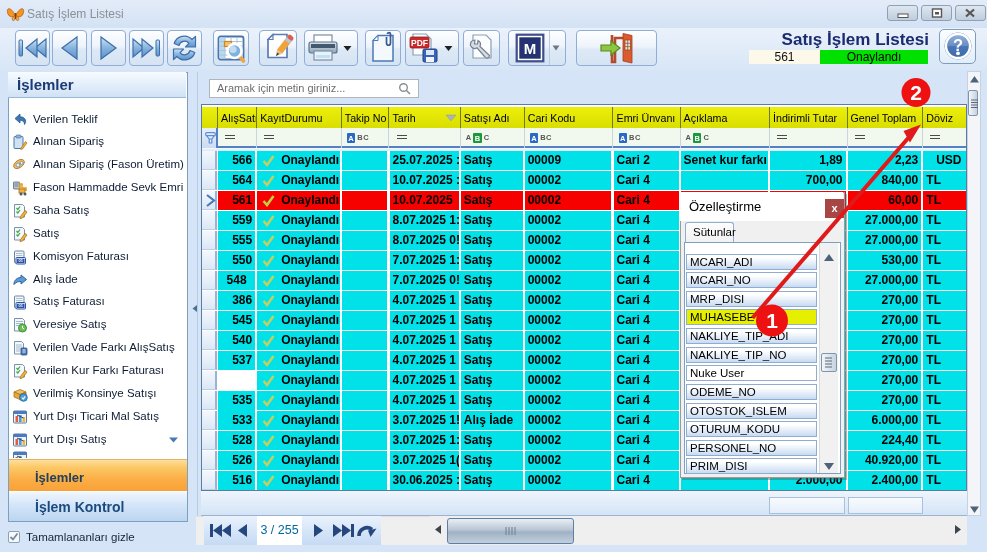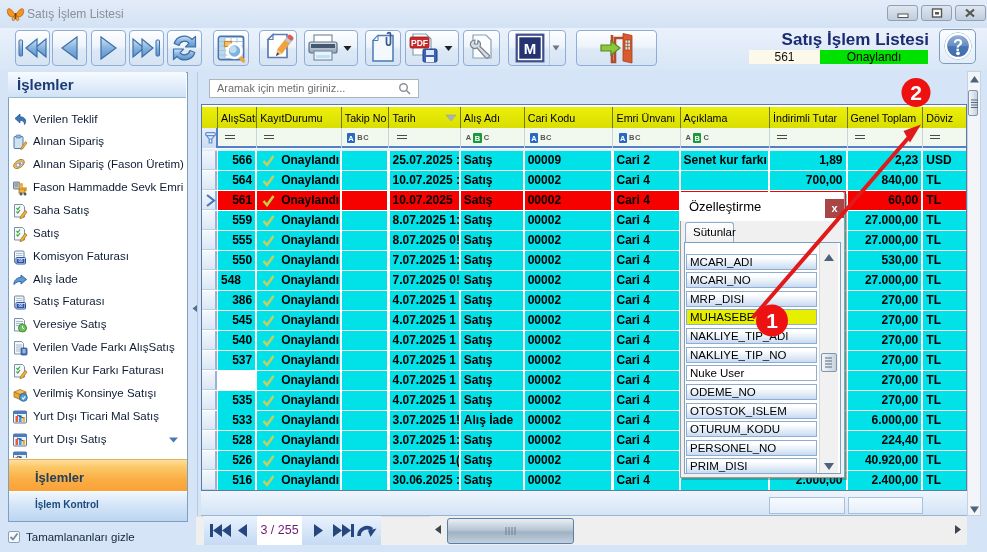--- a/index.html
+++ b/index.html
@@ -16,21 +16,21 @@
 #pagetitle{top:30px;right:58px;font-size:17px;font-weight:bold;color:#1a2b70;}
 #num561{left:749px;top:50px;width:71px;height:14px;background:#fdf9ea;font-size:12px;color:#111;text-align:center;line-height:14px;}
 #onay{left:820px;top:50px;width:108px;height:14px;background:#00e100;font-size:12px;color:#000;text-align:center;line-height:14px;}
 #helpbtn{left:939px;top:29px;width:37px;height:35px;background:linear-gradient(#fbfdff,#e2edf9);border:1.5px solid #7d9cbe;border-radius:5px;}
 
 #sidebar{left:8px;top:72px;width:180px;height:450px;background:#fff;border:1px solid #7ba0c0;}
 #sb-head{left:0;top:0;width:178px;height:26px;background:linear-gradient(#f7fbff,#d0e2f6);border-bottom:1px solid #9cb8d6;color:#1c3a74;font-weight:bold;font-size:15px;padding:4px 0 0 9px;}
 .sbitem{left:33px;height:16px;font-size:11.5px;color:#0d1c33;white-space:nowrap;}
 .sbicon{left:12px;width:16px;height:16px;}
 #orangebar{left:0;top:384px;width:178px;height:36px;background:linear-gradient(#fddfa0 0%,#fcc968 20%,#fbae45 55%,#f99d33 100%);border-top:1px solid #e8b05c;color:#21405e;font-weight:bold;font-size:13px;padding:10px 0 0 26px;}
-#kontrolbar{height:30.5px;background:linear-gradient(#f0f7fe 0%,#d4e5f8 45%,#bcd5f0 100%);border-top:1px solid #fff;color:#1b4a7e;font-weight:bold;font-size:10px;padding:7px 0 0 26px;}
+#kontrolbar{height:30.5px;background:linear-gradient(#f0f7fe 0%,#d4e5f8 45%,#bcd5f0 100%);border-top:1px solid #fff;color:#1b4a7e;font-weight:bold;font-size:14px;padding:7px 0 0 26px;}
 
 #search{left:209px;top:79px;width:210px;height:19px;background:#fff;border:1px solid #b0b5bc;font-size:11px;color:#6d6d6d;padding:2px 0 0 7px;}
 #grid{left:201px;top:104px;width:766px;height:387px;border:1px solid #5a7ca0;background:#fff;}
 #ghead{left:0;top:2px;width:764px;height:21px;background:linear-gradient(#ecef0a,#dade00);}
 .hcell{top:2px;height:21px;border-right:1px solid #6e7a1e;font-size:10.7px;color:#000;padding:5px 0 0 3px;white-space:nowrap;overflow:hidden;}
 #gfilter{left:0;top:23px;width:764px;height:20px;background:#f1f8ee;border-bottom:2px solid #5580c4;}
 .fcell{top:23px;height:20px;border-right:1px solid #c9d4df;}
 .drow{left:0;width:764px;height:19px;}
 .dcell{height:19px;font-weight:bold;font-size:12px;color:#000;padding:2px 3px 0 3px;white-space:nowrap;overflow:hidden;}
 
@@ -362,21 +362,21 @@
     <circle cx="5.5" cy="5.5" r="3.8" fill="none" stroke="#8a8f96" stroke-width="1.4"></circle>
     <path d="M8.5 8.5 L12 12" stroke="#8a8f96" stroke-width="1.6"></path>
   </svg>
 <div class="abs" id="grid"></div>
 <div class="abs" id="grid-content" style="left: 202px; top: 105px; width: 764px; height: 385px; overflow: hidden;">
     <div class="abs" id="ghead"></div>
     <div class="abs hcell" style="left:16px;width:39.2px">AlışSatış</div>
     <div class="abs hcell" style="left:55.2px;width:84.6px">KayıtDurumu</div>
     <div class="abs hcell" style="left:139.8px;width:47.7px">Takip No</div>
     <div class="abs hcell" style="left:187.5px;width:71.3px">Tarih</div>
-    <div class="abs hcell" style="left:258.8px;width:63.9px">Alış Adı</div>
+    <div class="abs hcell" style="left:258.8px;width:63.9px">Satışı Adı</div>
     <div class="abs hcell" style="left:322.7px;width:88.8px">Cari Kodu</div>
     <div class="abs hcell" style="left:411.5px;width:67.0px">Emri Ünvanı</div>
     <div class="abs hcell" style="left:478.5px;width:89.5px">Açıklama</div>
     <div class="abs hcell" style="left:568px;width:77.5px">İndirimli Tutar</div>
     <div class="abs hcell" style="left:645.5px;width:75.8px">Genel Toplam</div>
     <div class="abs hcell" style="left:721.3px;width:45.7px">Döviz</div>
     <div class="abs hcell" style="left:0;width:16px"></div>
     <svg class="abs" style="left:243px;top:9px" width="12" height="8" viewBox="0 0 12 8">
       <path d="M1 1 L11 1 L6 7 Z" fill="#a8b4b8" stroke="#8a9a9e" stroke-width="0.5"></path>
     </svg>
@@ -430,21 +430,21 @@
         <path d="M1.5 6 L5 10 L11.5 1" fill="none" stroke="#c3cf63" stroke-width="2.6"></path>
       </svg>
       <div class="abs dcell" style="left:139.8px;width:45.69999999999999px;background:#00e2e8;text-align:left;"></div>
       <div class="abs dcell" style="left:187.5px;width:69.30000000000001px;background:#00e2e8;text-align:left;">25.07.2025 :</div>
       <div class="abs dcell" style="left:258.8px;width:61.89999999999998px;background:#00e2e8;text-align:left;">Satış</div>
       <div class="abs dcell" style="left:322.7px;width:86.80000000000001px;background:#00e2e8;text-align:left;">00009</div>
       <div class="abs dcell" style="left:411.5px;width:65px;background:#00e2e8;text-align:left;">Cari 2</div>
       <div class="abs dcell" style="left:478.5px;width:87.5px;background:#00e2e8;text-align:left;">Senet kur farkı</div>
       <div class="abs dcell" style="left:568px;width:75.5px;background:#00e2e8;text-align:right;">1,89</div>
       <div class="abs dcell" style="left:645.5px;width:73.79999999999995px;background:#00e2e8;text-align:right;">2,23</div>
-      <div class="abs dcell" style="left:721.3px;width:51px;background:#00e2e8;text-align:left;">USD</div>
+      <div class="abs dcell" style="left:721.3px;width:51px;background:#00e2e8;text-align:center;">USD</div>
     </div>
     <div class="abs drow" style="top:66px">
       <div class="abs" style="left:0;top:0;width:15px;height:19px;background:linear-gradient(#f4f8fd,#dbe7f5);border-right:2px solid #9ab2d6;border-bottom:1px solid #bcd0e4"></div>
       <div class="abs dcell" style="left:16px;width:37.2px;background:#00e2e8;text-align:right;">564</div>
       <div class="abs dcell" style="left:55.2px;width:82.60000000000001px;background:#00e2e8;padding-left:24px">Onaylandı</div>
       <svg class="abs" style="left:60.2px;top:3.5px" width="13" height="12" viewBox="0 0 13 12">
         <path d="M1.5 6 L5 10 L11.5 1" fill="none" stroke="#c3cf63" stroke-width="2.6"></path>
       </svg>
       <div class="abs dcell" style="left:139.8px;width:45.69999999999999px;background:#00e2e8;text-align:left;"></div>
       <div class="abs dcell" style="left:187.5px;width:69.30000000000001px;background:#00e2e8;text-align:left;">10.07.2025 :</div>
@@ -523,21 +523,21 @@
       <div class="abs dcell" style="left:258.8px;width:61.89999999999998px;background:#00e2e8;text-align:left;">Satış</div>
       <div class="abs dcell" style="left:322.7px;width:86.80000000000001px;background:#00e2e8;text-align:left;">00002</div>
       <div class="abs dcell" style="left:411.5px;width:65px;background:#00e2e8;text-align:left;">Cari 4</div>
       <div class="abs dcell" style="left:478.5px;width:87.5px;background:#00e2e8;text-align:left;"></div>
       <div class="abs dcell" style="left:568px;width:75.5px;background:#00e2e8;text-align:right;"></div>
       <div class="abs dcell" style="left:645.5px;width:73.79999999999995px;background:#00e2e8;text-align:right;">530,00</div>
       <div class="abs dcell" style="left:721.3px;width:43.700000000000045px;background:#00e2e8;text-align:left;">TL</div>
     </div>
     <div class="abs drow" style="top:166px">
       <div class="abs" style="left:0;top:0;width:15px;height:19px;background:linear-gradient(#f4f8fd,#dbe7f5);border-right:2px solid #9ab2d6;border-bottom:1px solid #bcd0e4"></div>
-      <div class="abs dcell" style="left:16px;width:37.2px;background:#00e2e8;text-align:left;">548</div>
+      <div class="abs dcell" style="left:16px;width:37.2px;background:#00e2e8;text-align:center;">548</div>
       <div class="abs dcell" style="left:55.2px;width:82.60000000000001px;background:#00e2e8;padding-left:24px">Onaylandı</div>
       <svg class="abs" style="left:60.2px;top:3.5px" width="13" height="12" viewBox="0 0 13 12">
         <path d="M1.5 6 L5 10 L11.5 1" fill="none" stroke="#c3cf63" stroke-width="2.6"></path>
       </svg>
       <div class="abs dcell" style="left:139.8px;width:45.69999999999999px;background:#00e2e8;text-align:left;"></div>
       <div class="abs dcell" style="left:187.5px;width:90px;background:#00e2e8;text-align:left;">7.07.2025 0!</div>
       <div class="abs dcell" style="left:258.8px;width:61.89999999999998px;background:#00e2e8;text-align:left;">Satış</div>
       <div class="abs dcell" style="left:322.7px;width:86.80000000000001px;background:#00e2e8;text-align:left;">00002</div>
       <div class="abs dcell" style="left:411.5px;width:65px;background:#00e2e8;text-align:left;">Cari 4</div>
       <div class="abs dcell" style="left:478.5px;width:87.5px;background:#00e2e8;text-align:left;"></div>
@@ -744,21 +744,21 @@
     <path d="M1 1 L7 5.5 L1 10 Z" fill="#3f454d"></path>
   </svg>
 <div class="abs" id="navbtns">
     <svg class="abs" style="left:209px;top:522px" width="22" height="17" viewBox="0 0 22 17">
       <rect x="1" y="2" width="3" height="13" fill="#26477d"></rect>
       <path d="M13 8.5 L22 2 V15 Z M4 8.5 L13 2 V15 Z" fill="#26477d"></path>
     </svg>
     <svg class="abs" style="left:236px;top:522px" width="12" height="17" viewBox="0 0 12 17">
       <path d="M2 8.5 L11 2 V15 Z" fill="#26477d"></path>
     </svg>
-    <div class="abs" style="left:257px;top:516px;width:45px;height:29px;background:#fff;font-size:12.5px;color:#701a75;text-align:center;padding-top:7px">3 / 255</div>
+    <div class="abs" style="left:257px;top:516px;width:45px;height:29px;background:#fff;font-size:12.5px;color:#0369a1;text-align:center;padding-top:7px">3 / 255</div>
     <svg class="abs" style="left:313px;top:522px" width="12" height="17" viewBox="0 0 12 17">
       <path d="M10 8.5 L1 2 V15 Z" fill="#26477d"></path>
     </svg>
     <svg class="abs" style="left:333px;top:522px" width="22" height="17" viewBox="0 0 22 17">
       <path d="M9 8.5 L0 2 V15 Z M18 8.5 L9 2 V15 Z" fill="#26477d"></path>
       <rect x="18" y="2" width="3" height="13" fill="#26477d"></rect>
     </svg>
     <svg class="abs" style="left:357px;top:524px" width="20" height="14" viewBox="0 0 20 14">
       <path d="M2 12 A 8 8 0 0 1 15 5.5" fill="none" stroke="#26477d" stroke-width="3.6"></path>
       <path d="M11 6.5 L19.5 4.5 L13.5 13 Z" fill="#26477d"></path>

